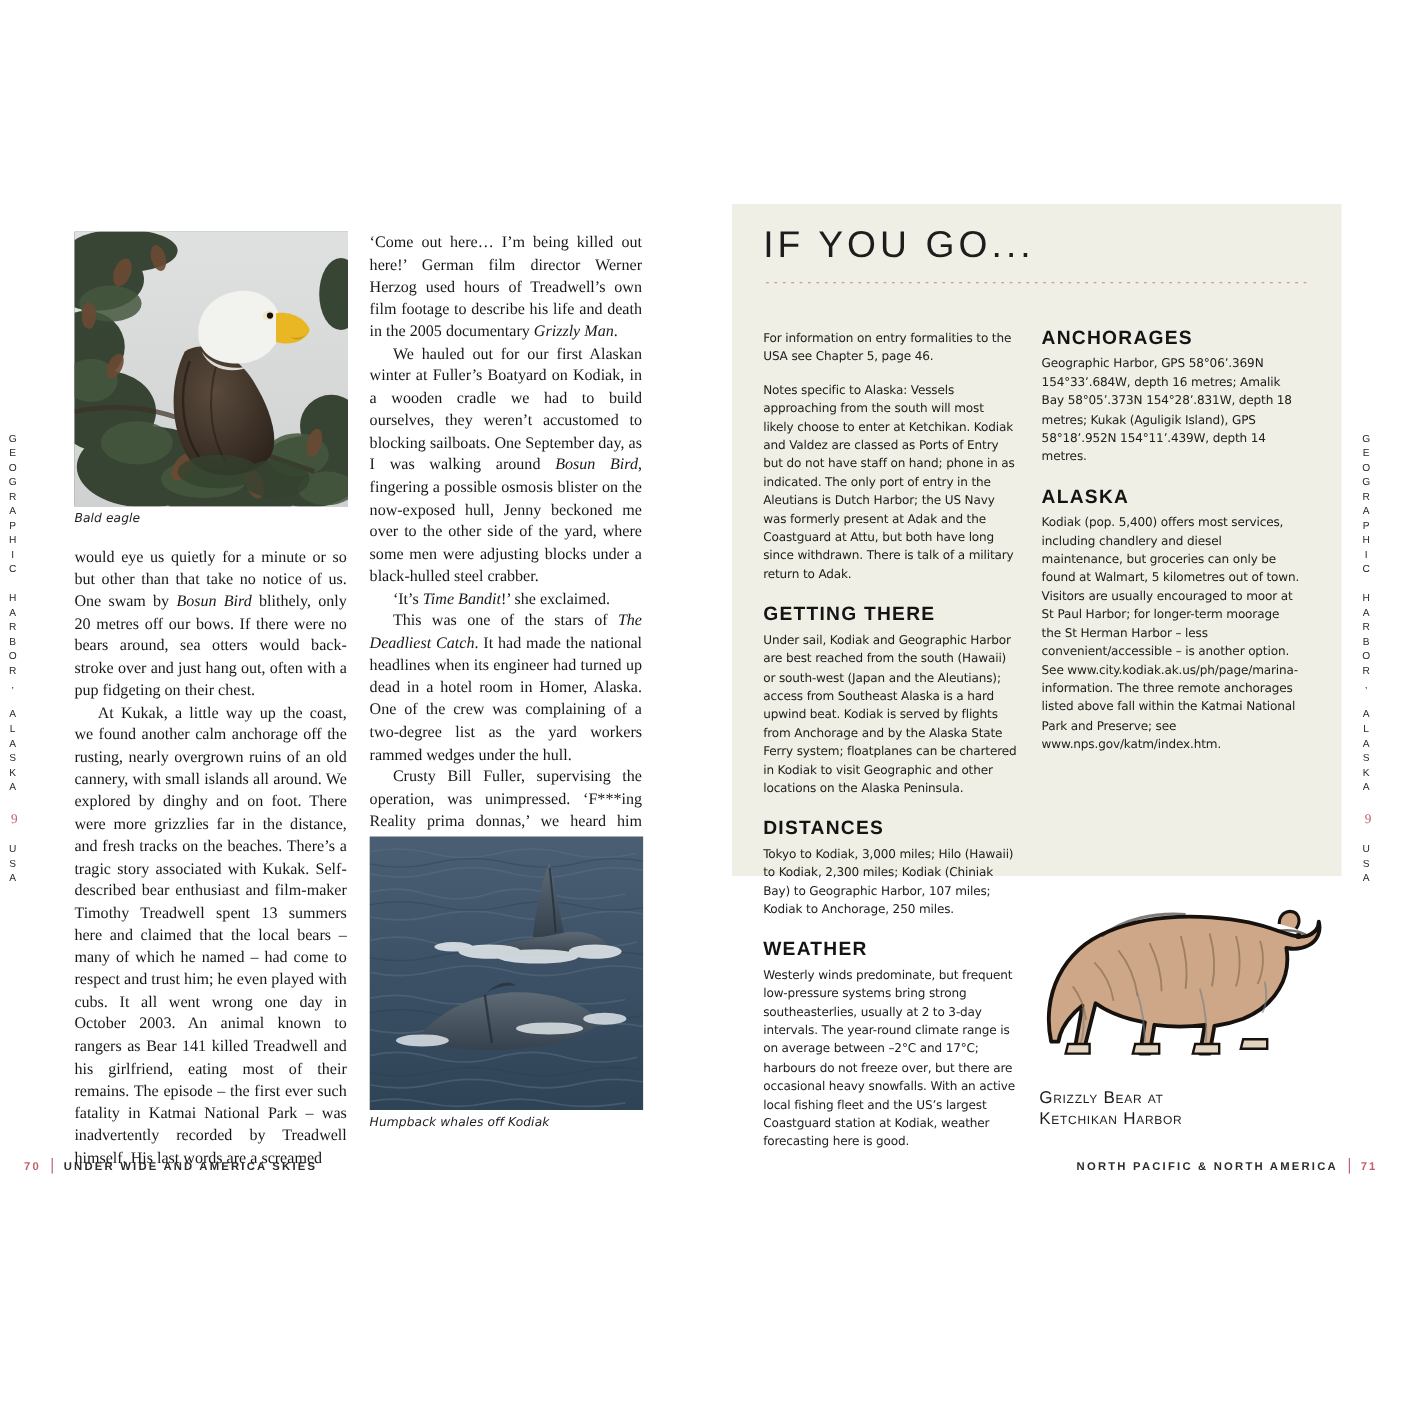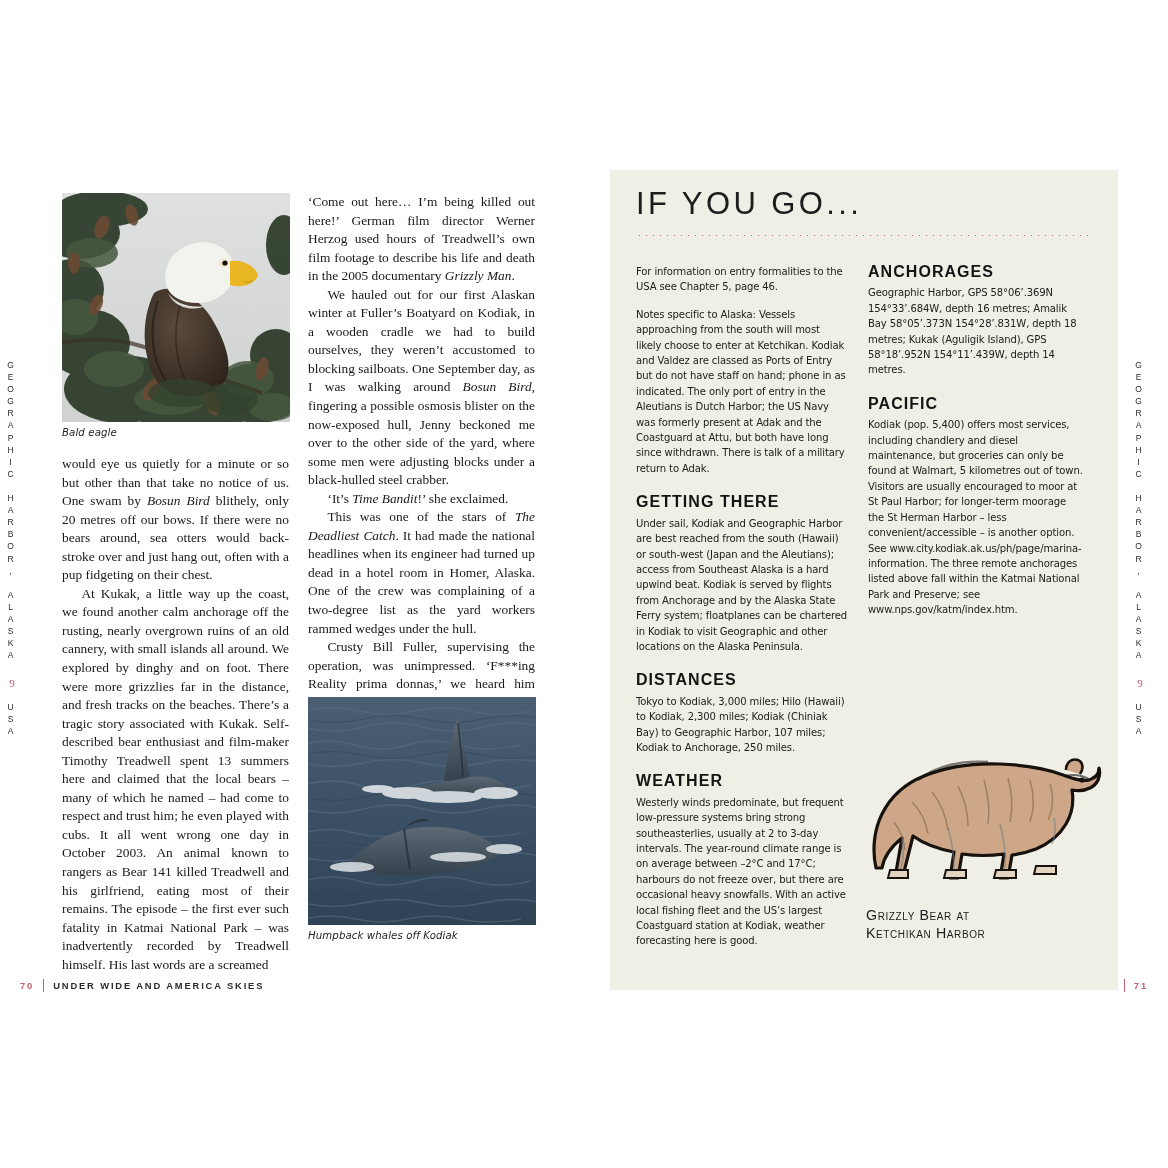--- a/index.html
+++ b/index.html
@@ -65,33 +65,33 @@
     letter-spacing:.1px;
   }
 
   
   #eagle{left:62px;top:193px;width:228px;height:229px;}
   
   #whales{left:308px;top:697px;width:228px;height:228px;}
 
   
   .footer{
-    position:absolute;bottom:176px;
+    position:absolute;bottom:190px;
     font-family:"Liberation Sans", sans-serif;
     font-size:9.4px;letter-spacing:1.85px;font-weight:700;color:#2b2b2b;
     display:flex;align-items:center;gap:9px;
   }
   .footer.left{left:20px;}
   .footer.right{right:20px;}
   .footer .pno{color:#c1626f;font-weight:700;}
   .footer .rule{width:1px;height:13px;background:#c1626f;display:inline-block;}
 
   
   .panel{
-    position:absolute;left:610px;top:170px;width:508px;height:820px;
+    position:absolute;left:610px;top:170px;width:508px;height:560px;
     background:#f0efe6;
   }
   .panel-title{
     position:absolute;left:26px;top:16px;
     font-family:"Liberation Sans", sans-serif;
     font-weight:300;
     font-size:31px;
     letter-spacing:3.4px;
     color:#1d1d1d;
   }
@@ -114,21 +114,21 @@
   .ifcol p{margin:0 0 12px 0;}
   .ifcol h4{
     margin:0 0 6px 0;
     font-family:"Liberation Sans", sans-serif;
     font-size:16px;
     font-weight:700;
     letter-spacing:1.05px;
     color:#141414;
   }
   .ifcol .sec{margin-top:18px;}
-  .ifcol .sec:first-child{margin-top:4px;}
+  .ifcol .sec:first-child{margin-top:15px;}
 
   
   .bear-wrap{position:absolute;left:248px;top:548px;width:245px;height:230px;}
   .bear-cap{
     position:absolute;left:8px;top:189px;width:230px;
     font-family:Liberation Sans, sans-serif;
     font-size:14.2px;
     line-height:17.5px;
     letter-spacing:.6px;
     font-variant:small-caps;
@@ -326,21 +326,21 @@
           <h4>WEATHER</h4>
           <p>Westerly winds predominate, but frequent low-pressure systems bring strong southeasterlies, usually at 2 to 3-day intervals. The year-round climate range is on average between –2°C and 17°C; harbours do not freeze over, but there are occasional heavy snowfalls. With an active local fishing fleet and the US’s largest Coastguard station at Kodiak, weather forecasting here is good.</p>
         </div>
       </div>
     <div class="ifcol c2">
         <div class="sec">
           <h4>ANCHORAGES</h4>
           <p>Geographic Harbor, GPS 58°06’.369N 154°33’.684W, depth 16 metres; Amalik Bay 58°05’.373N 154°28’.831W, depth 18 metres; Kukak (Aguligik Island), GPS 58°18’.952N 154°11’.439W, depth 14 metres.</p>
         </div>
         <div class="sec">
-          <h4>PACIFIC</h4>
+          <h4>ALASKA</h4>
           <p>Kodiak (pop. 5,400) offers most services, including chandlery and diesel maintenance, but groceries can only be found at Walmart, 5 kilometres out of town. Visitors are usually encouraged to moor at St Paul Harbor; for longer-term moorage the St Herman Harbor – less convenient/accessible – is another option. See www.city.kodiak.ak.us/ph/page/marina-information. The three remote anchorages listed above fall within the Katmai National Park and Preserve; see www.nps.gov/katm/index.htm.</p>
         </div>
       </div>
 
     <div class="bear-wrap">
       <svg width="245" height="185" viewBox="0 0 245 185" aria-hidden="true">
         <g>
 
           <path d="M18 150 C14 132 16 112 24 96 C32 80 46 66 66 58 C88 49 116 45 142 46 C166 47 186 50 202 56 C214 60 224 64 231 62 C238 60 241 55 241 50 C243 58 240 66 232 70 C226 73 219 73 214 72 C216 84 214 96 208 106 C201 118 190 126 178 131 C170 134 162 136 154 137 L150 160 L142 160 L146 136 C132 138 118 138 104 136 L100 160 L92 160 L96 134 C80 131 66 126 55 118 L46 154 L38 154 L44 120 C34 128 26 138 24 150 Z" fill="#cda787" stroke="#17120e" stroke-width="3.2" stroke-linejoin="round"></path>
 

